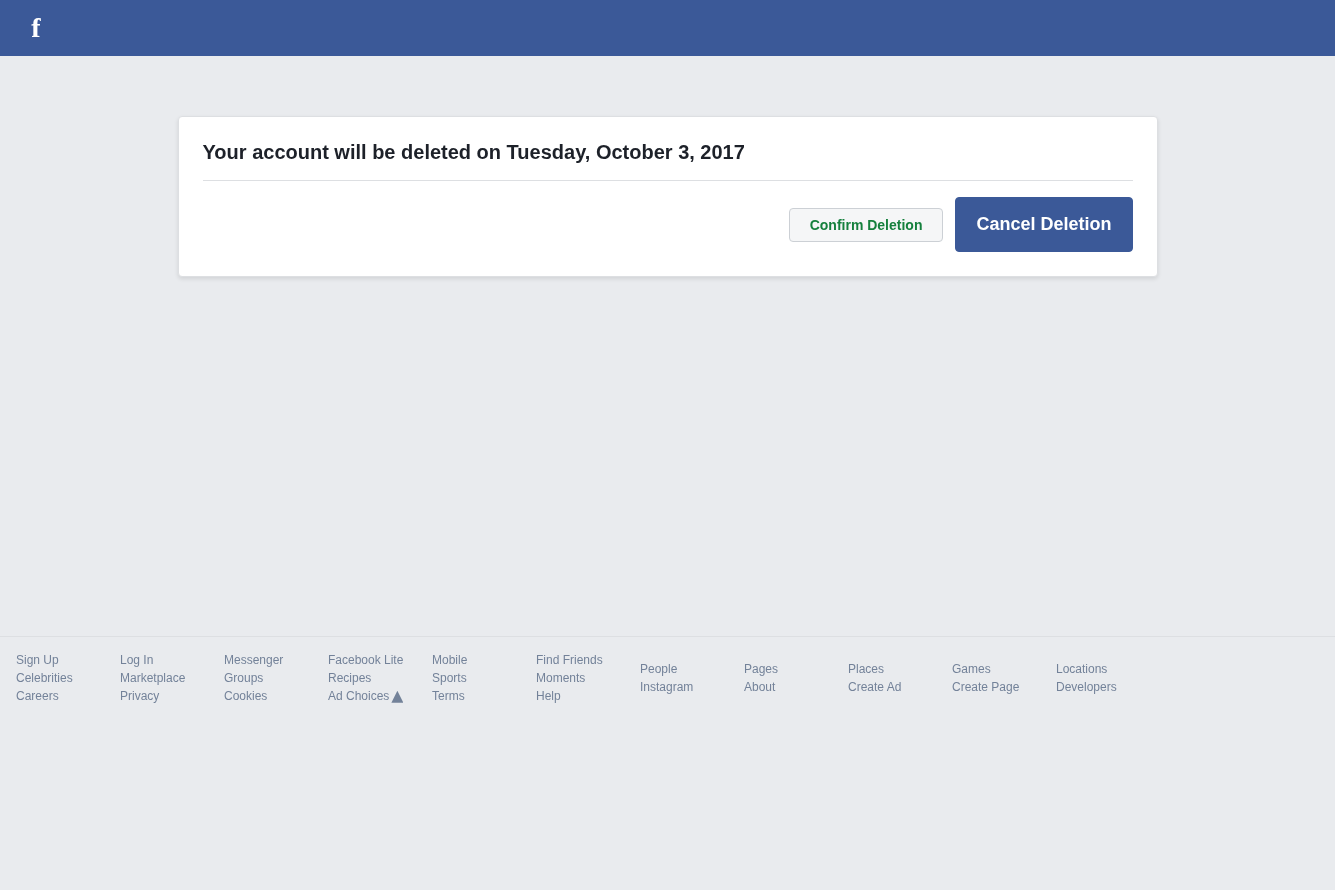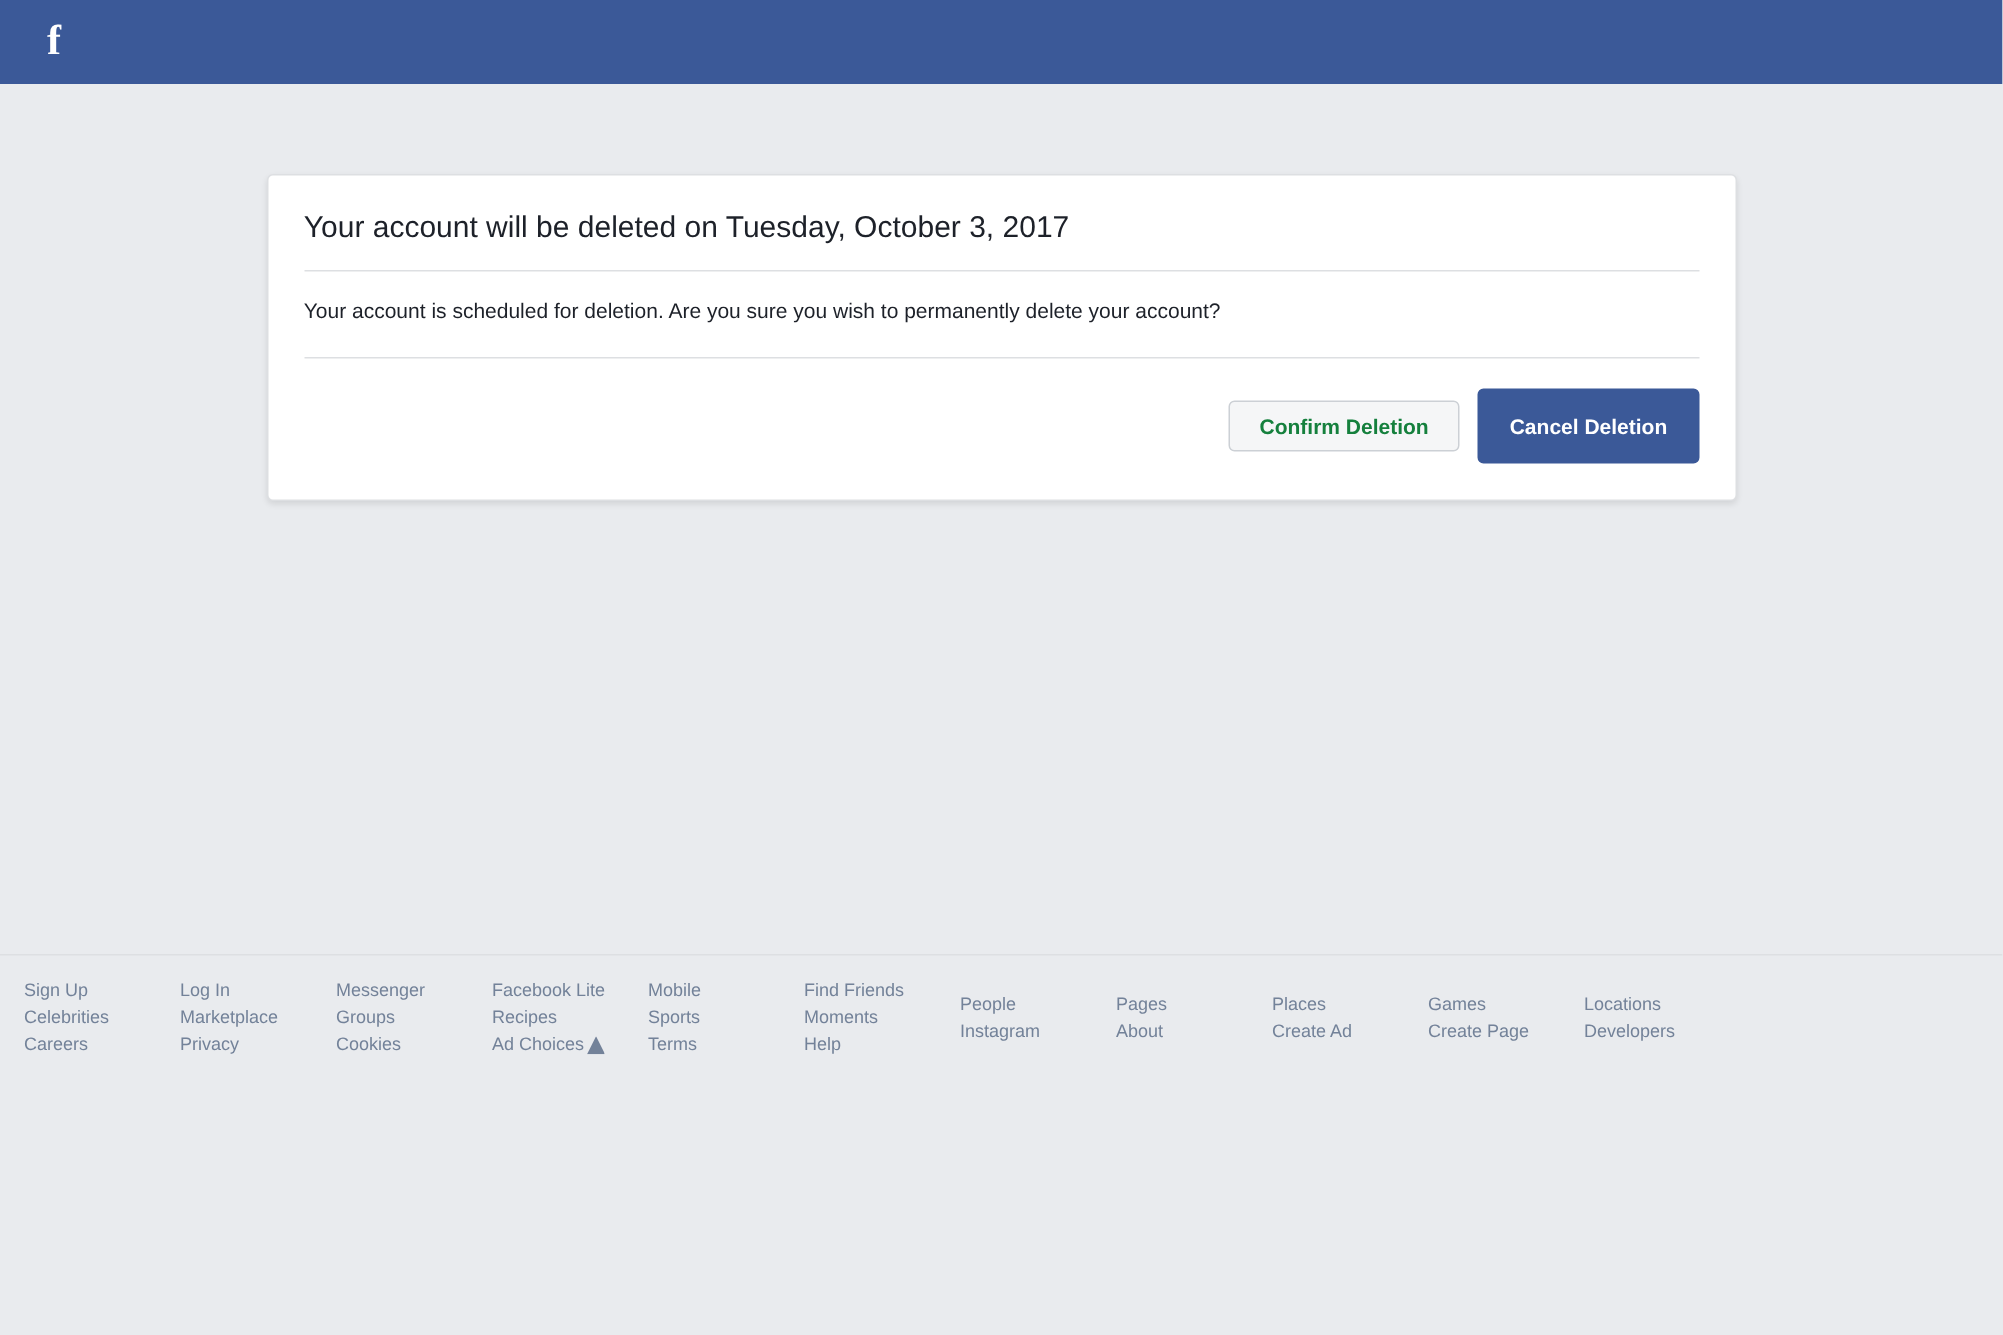--- a/index.html
+++ b/index.html
@@ -56,21 +56,21 @@
       border: 1px solid #dddfe2;
       border-radius: 4px;
       width: 980px;
       max-width: 100%;
       padding: 24px;
       box-shadow: 0 2px 4px rgba(0,0,0,0.1);
     }
 
     .dialog-title {
       font-size: 20px;
-      font-weight: normal;
+      font-weight: bold;
       color: #1d2129;
       padding-bottom: 16px;
       border-bottom: 1px solid #dddfe2;
       margin-bottom: 16px;
     }
 
     .dialog-body {
       font-size: 14px;
       color: #1d2129;
       line-height: 1.5;
@@ -95,21 +95,21 @@
       font-weight: bold;
       border-radius: 4px;
       cursor: pointer;
     }
 
     .btn-cancel {
       background-color: #3b5998;
       border: 1px solid #3b5998;
       color: white;
       padding: 16px 20px;
-      font-size: 14px;
+      font-size: 18px;
       font-weight: bold;
       border-radius: 4px;
       cursor: pointer;
     }
 
     
     .footer {
       background-color: #e9ebee;
       padding: 16px 16px 8px 16px;
       border-top: 1px solid #dddfe2;
@@ -186,21 +186,20 @@
 
 <header class="header">
   <div class="fb-logo">
     <span class="fb-logo-text">f</span>
   </div>
 </header>
 
 <main class="main-content">
   <div class="dialog-card">
     <h2 class="dialog-title">Your account will be deleted on Tuesday, October 3, 2017</h2>
-    <p class="dialog-body">Your account is scheduled for deletion. Are you sure you wish to permanently delete your account?</p>
     <div class="dialog-actions">
       <button class="btn-confirm">Confirm Deletion</button>
       <button class="btn-cancel">Cancel Deletion</button>
     </div>
   </div>
 </main>
 
 <footer class="footer">
   <div class="footer-links">
 

